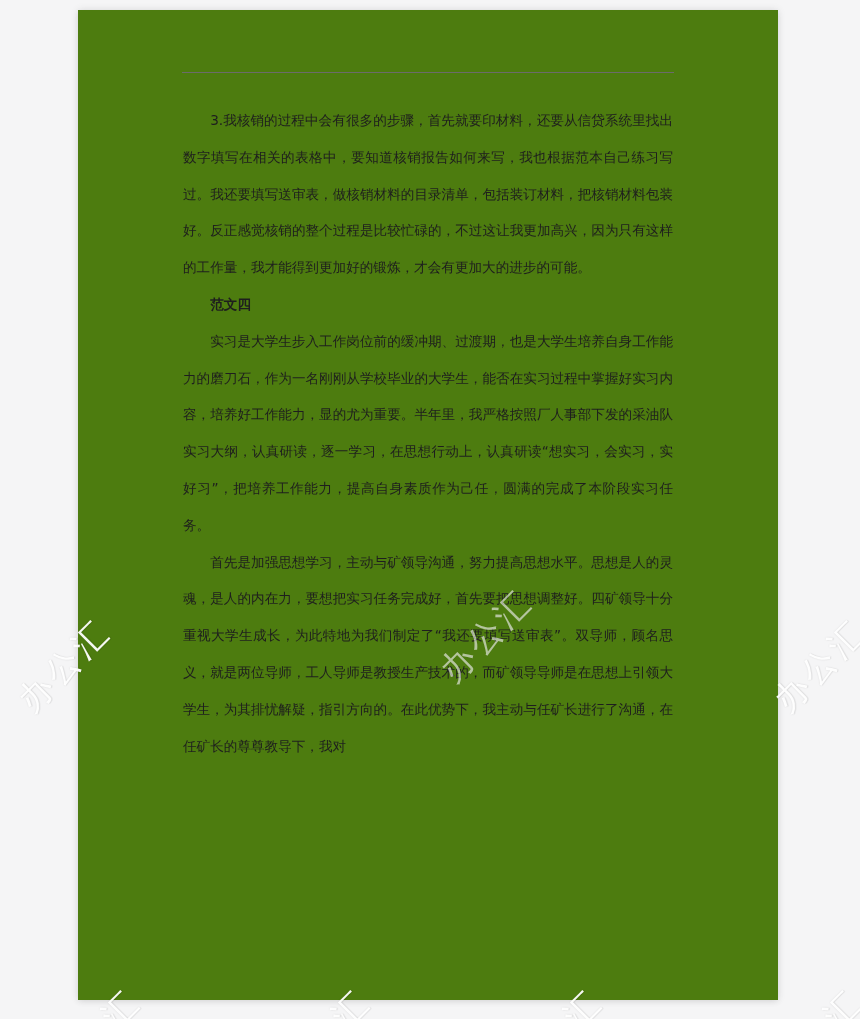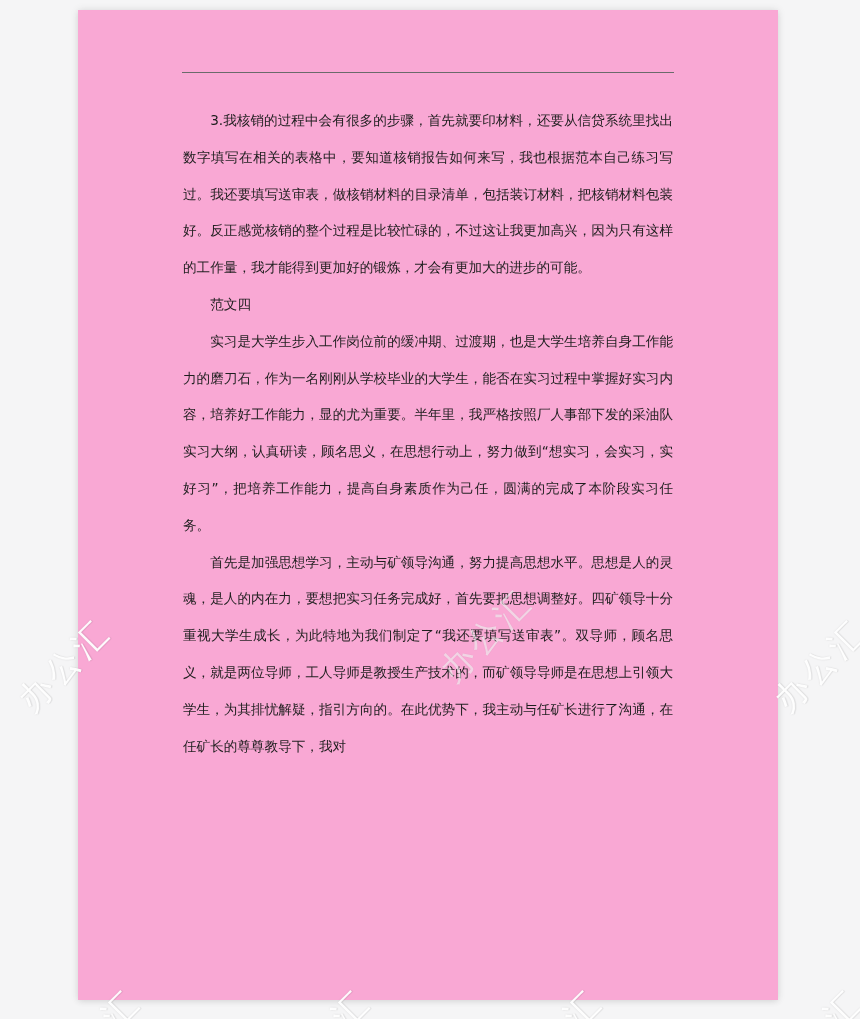--- a/index.html
+++ b/index.html
@@ -3,51 +3,51 @@
 <meta charset="utf-8">
 <style>
   html, body { margin: 0; padding: 0; }
   body {
     width: 860px; height: 1019px; position: relative; overflow: hidden;
     background: #f5f5f6;
     font-family: "DejaVu Sans", "Liberation Sans", sans-serif;
   }
   .page {
     position: absolute; left: 78px; top: 10px; width: 700px; height: 990px;
-    background: #f9a8d4;
+    background: #4d7c0f;
     box-shadow: 0 0 8px rgba(0,0,0,0.10), 0 2px 6px rgba(0,0,0,0.06);
   }
   .header-rule {
     position: absolute; left: 104px; top: 62px; width: 492px; height: 0;
     border-top: 1.5px solid #6b6b6b;
   }
   .body-text {
     position: absolute; left: 105px; top: 92px; width: 490px;
     font-size: 13.6px; line-height: 36.8px; color: #1e1e1e;
     text-align: justify; text-justify: inter-ideograph;
   }
   .body-text p { margin: 0; text-indent: 2em; }
-  .body-text p.heading { font-weight: normal; }
+  .body-text p.heading { font-weight: bold; }
   .watermark {
     position: absolute; font-size: 34px; color: rgba(255,255,255,0.95);
     text-shadow: 0 0 2px rgba(0,0,0,0.10), 1px 1px 1px rgba(0,0,0,0.06);
     transform: rotate(-45deg); transform-origin: left top;
     white-space: nowrap; letter-spacing: 4px; pointer-events: none;
     font-family: "DejaVu Sans", sans-serif;
   }
 </style>
 </head>
 <body>
 
 <div class="page">
   <div class="header-rule"></div>
   <div class="body-text">
     <p>3.我核销的过程中会有很多的步骤，首先就要印材料，还要从信贷系统里找出数字填写在相关的表格中，要知道核销报告如何来写，我也根据范本自己练习写过。我还要填写送审表，做核销材料的目录清单，包括装订材料，把核销材料包装好。反正感觉核销的整个过程是比较忙碌的，不过这让我更加高兴，因为只有这样的工作量，我才能得到更加好的锻炼，才会有更加大的进步的可能。</p>
     <p class="heading">范文四</p>
-    <p>实习是大学生步入工作岗位前的缓冲期、过渡期，也是大学生培养自身工作能力的磨刀石，作为一名刚刚从学校毕业的大学生，能否在实习过程中掌握好实习内容，培养好工作能力，显的尤为重要。半年里，我严格按照厂人事部下发的采油队实习大纲，认真研读，顾名思义，在思想行动上，努力做到“想实习，会实习，实好习”，把培养工作能力，提高自身素质作为己任，圆满的完成了本阶段实习任务。</p>
+    <p>实习是大学生步入工作岗位前的缓冲期、过渡期，也是大学生培养自身工作能力的磨刀石，作为一名刚刚从学校毕业的大学生，能否在实习过程中掌握好实习内容，培养好工作能力，显的尤为重要。半年里，我严格按照厂人事部下发的采油队实习大纲，认真研读，逐一学习，在思想行动上，认真研读“想实习，会实习，实好习”，把培养工作能力，提高自身素质作为己任，圆满的完成了本阶段实习任务。</p>
     <p>首先是加强思想学习，主动与矿领导沟通，努力提高思想水平。思想是人的灵魂，是人的内在力，要想把实习任务完成好，首先要把思想调整好。四矿领导十分重视大学生成长，为此特地为我们制定了“我还要填写送审表”。双导师，顾名思义，就是两位导师，工人导师是教授生产技术的，而矿领导导师是在思想上引领大学生，为其排忧解疑，指引方向的。在此优势下，我主动与任矿长进行了沟通，在任矿长的尊尊教导下，我对</p>
   </div>
 </div>
 
 <div>
   <div class="watermark" style="left:8px;top:690px;">办公汇</div>
   <div class="watermark" style="left:764px;top:690px;">办公汇</div>
   <div class="watermark" style="left:430px;top:660px;color:rgba(255,255,255,0.6);text-shadow:0 0 1px rgba(0,0,0,0.12);">办公汇</div>
   <div class="watermark" style="left:38px;top:1060px;">办公汇</div>
   <div class="watermark" style="left:268px;top:1060px;">办公汇</div>

